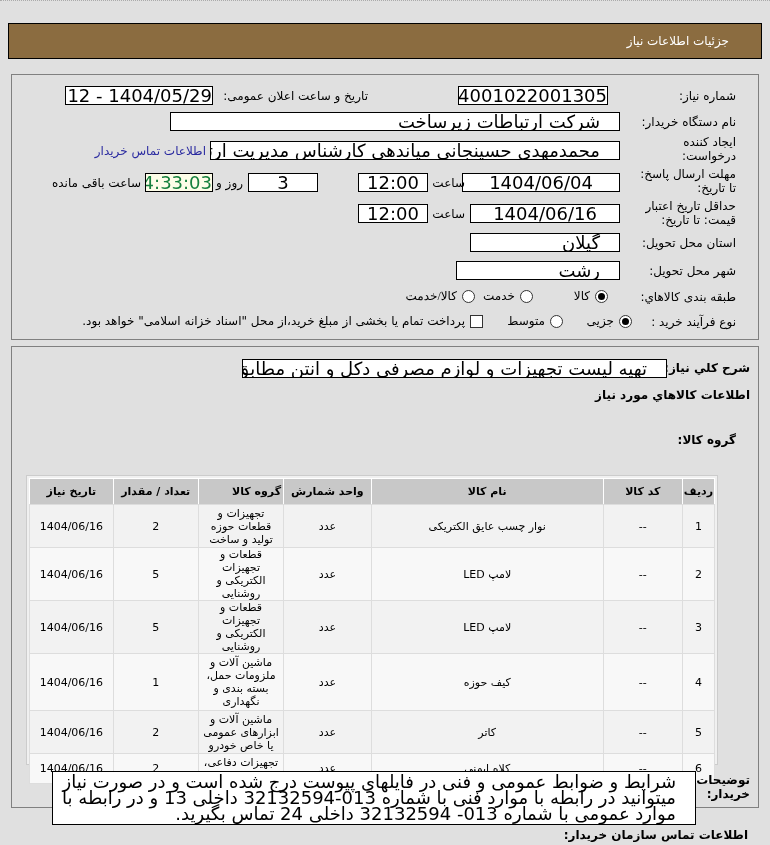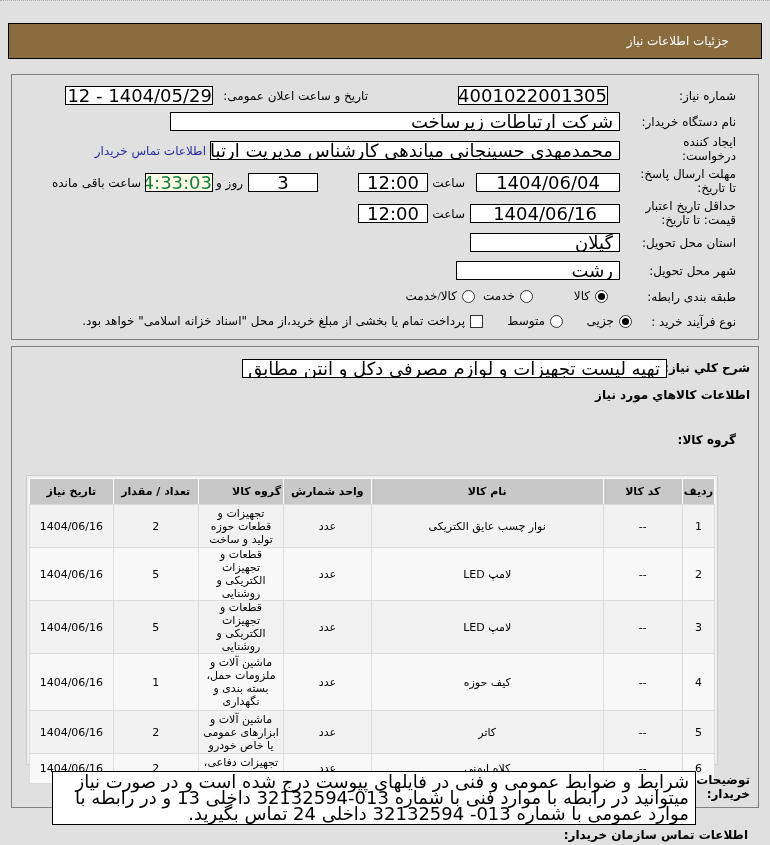--- a/index.html
+++ b/index.html
@@ -19,21 +19,21 @@
   }
   .panel { position: absolute; left: 11px; right: 11px; border: 1px solid #808080; background: #e0e0e0; }
   .panel1 { top: 74px; height: 266px; }
   .panel2 { top: 346px; height: 462px; }
   .lbl { position: absolute; font-size: 12px; white-space: nowrap; }
   .box {
     position: absolute; background: #fff; border: 1px solid #000; height: 19px;
     font-size: 18px; line-height: 17px; white-space: nowrap; overflow: hidden;
   }
   .box.center { text-align: center; }
-  .box.right { text-align: right; padding-right: 6px; }
+  .box.right { text-align: right; padding-right: 19px; }
   .box.cream { background: #fdfde8; color: #15803d; }
   .link { color: #2a2aa0; }
   .radio {
     position: absolute; width: 13px; height: 13px; border: 1px solid #333; border-radius: 50%; background: #fff;
   }
   .radio.on::after { content: ""; position: absolute; top: 2px; left: 2px; width: 7px; height: 7px; border-radius: 50%; background: #000; }
   .checkbox { position: absolute; width: 13px; height: 13px; border: 1px solid #333; background: #fff; }
   .bold { font-weight: bold; }
   table.items {
     position: absolute; top: 131px; left: 17px; width: 686px; border-collapse: collapse; direction: rtl; font-size: 11px;
@@ -65,21 +65,21 @@
     <span>ایجاد کننده</span><br>
     <span>درخواست:</span>
   </span>
   <div class="box right" style="top:66px; right:138px; width:410px;">محمدمهدی حسینجانی میاندهی کارشناس مدیریت ارتباطات بین الملل شرکت ارتباطات زیرساخت</div>
   <span class="lbl link" style="top:69px; right:552px;">اطلاعات تماس خریدار</span>
 
   <span class="lbl" style="top:92px; right:22px; line-height:14px;">
     <span>مهلت ارسال پاسخ:</span><br>
     <span>تا تاریخ:</span>
   </span>
-  <div class="box center" style="top:98px; right:138px; width:144px;">1404/06/04</div>
+  <div class="box center" style="top:98px; right:138px; width:158px;">1404/06/04</div>
   <span class="lbl" style="top:101px; right:293px;">ساعت</span>
   <div class="box center" style="top:98px; right:330px; width:70px;">12:00</div>
   <div class="box center" style="top:98px; right:440px; width:70px;">3</div>
   <span class="lbl" style="top:101px; right:515px;">روز و</span>
   <div class="box center cream" style="top:98px; right:545px; width:68px;">04:33:03</div>
   <span class="lbl" style="top:101px; right:617px;">ساعت باقی مانده</span>
 
   <span class="lbl" style="top:124px; right:22px; line-height:14px;">
     <span>حداقل تاریخ اعتبار</span><br>
     <span>قیمت: تا تاریخ:</span>
@@ -87,21 +87,21 @@
   <div class="box center" style="top:129px; right:138px; width:150px;">1404/06/16</div>
   <span class="lbl" style="top:132px; right:293px;">ساعت</span>
   <div class="box center" style="top:129px; right:330px; width:70px;">12:00</div>
 
   <span class="lbl" style="top:161px; right:22px;">استان محل تحویل:</span>
   <div class="box right" style="top:158px; right:138px; width:150px;">گیلان</div>
 
   <span class="lbl" style="top:189px; right:22px;">شهر محل تحویل:</span>
   <div class="box right" style="top:186px; right:138px; width:164px;">رشت</div>
 
-  <span class="lbl" style="top:215px; right:22px;">طبقه بندی رابطه:</span>
+  <span class="lbl" style="top:215px; right:22px;">طبقه بندی کالاهاي:</span>
   <div class="radio on" style="top:215px; right:150px;"></div>
   <span class="lbl" style="top:214px; right:168px;">کالا</span>
   <div class="radio" style="top:215px; right:225px;"></div>
   <span class="lbl" style="top:214px; right:243px;">خدمت</span>
   <div class="radio" style="top:215px; right:283px;"></div>
   <span class="lbl" style="top:214px; right:301px;font-family:Liberation Serif, serif;">کالا/خدمت</span>
 
   <span class="lbl" style="top:240px; right:22px;">نوع فرآیند خرید :</span>
   <div class="radio on" style="top:240px; right:126px;"></div>
   <span class="lbl" style="top:239px; right:144px;">جزیی</span>

